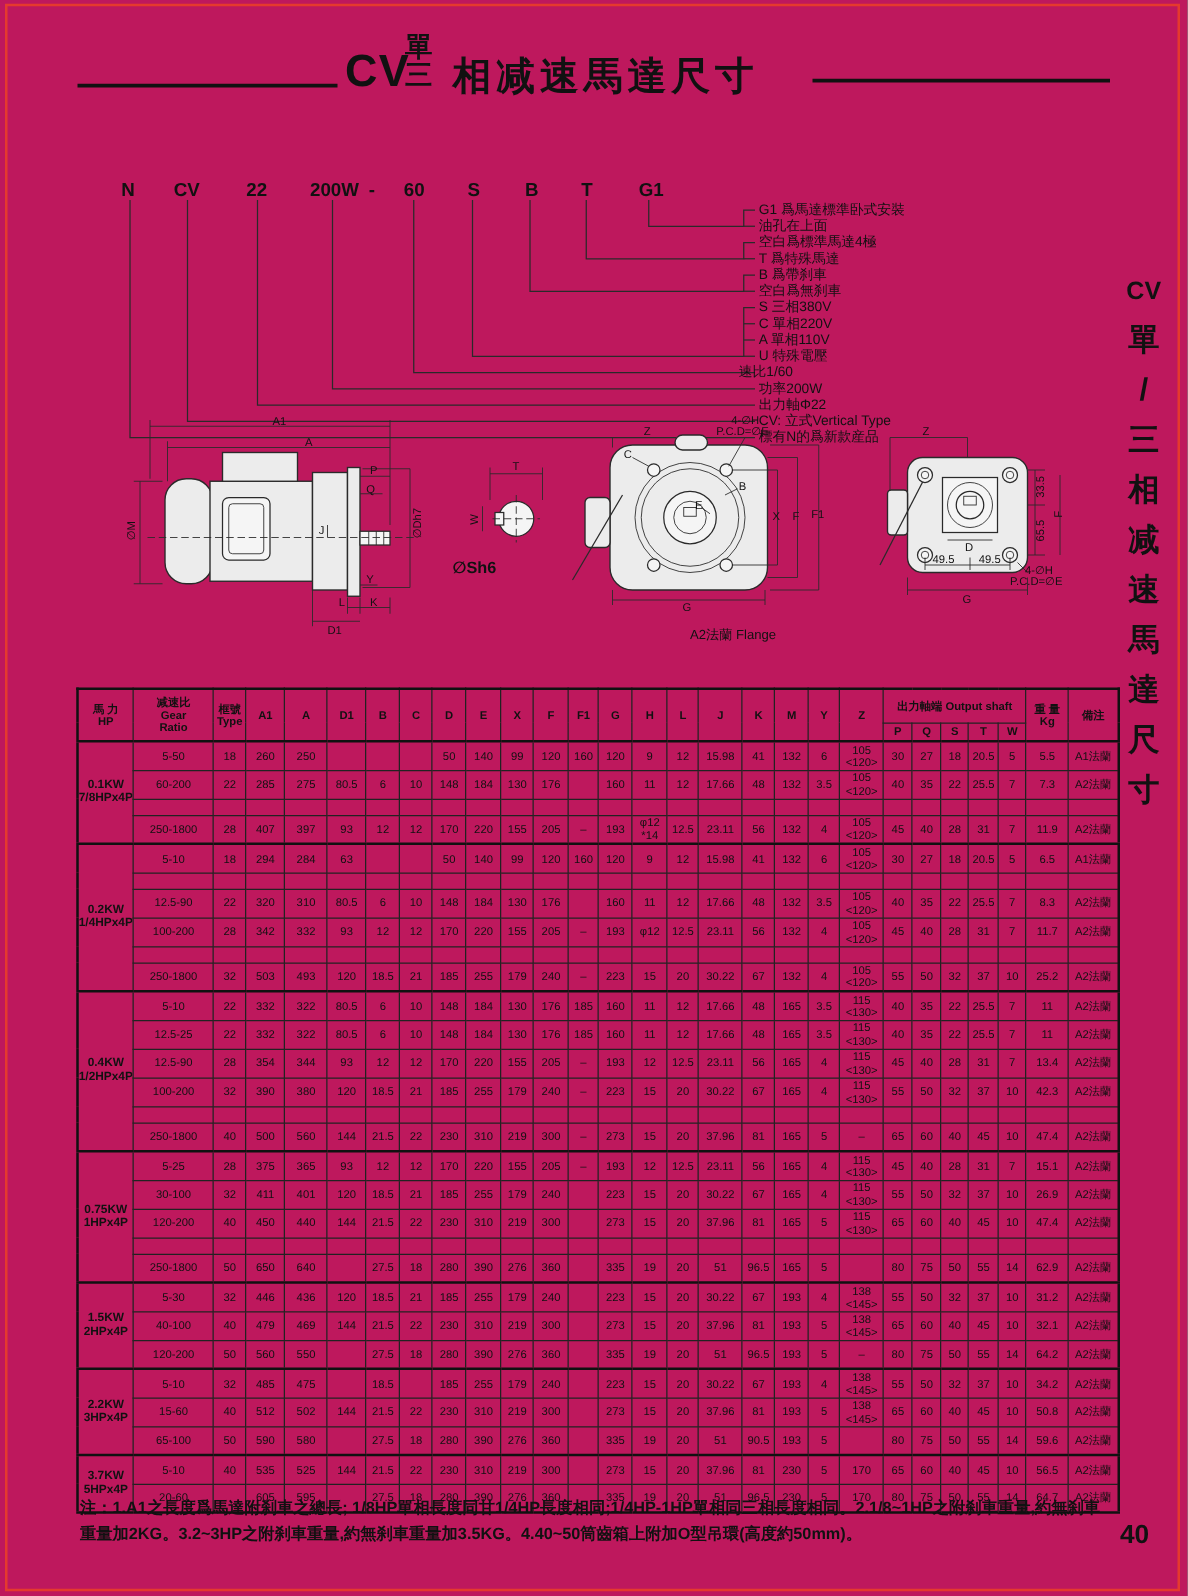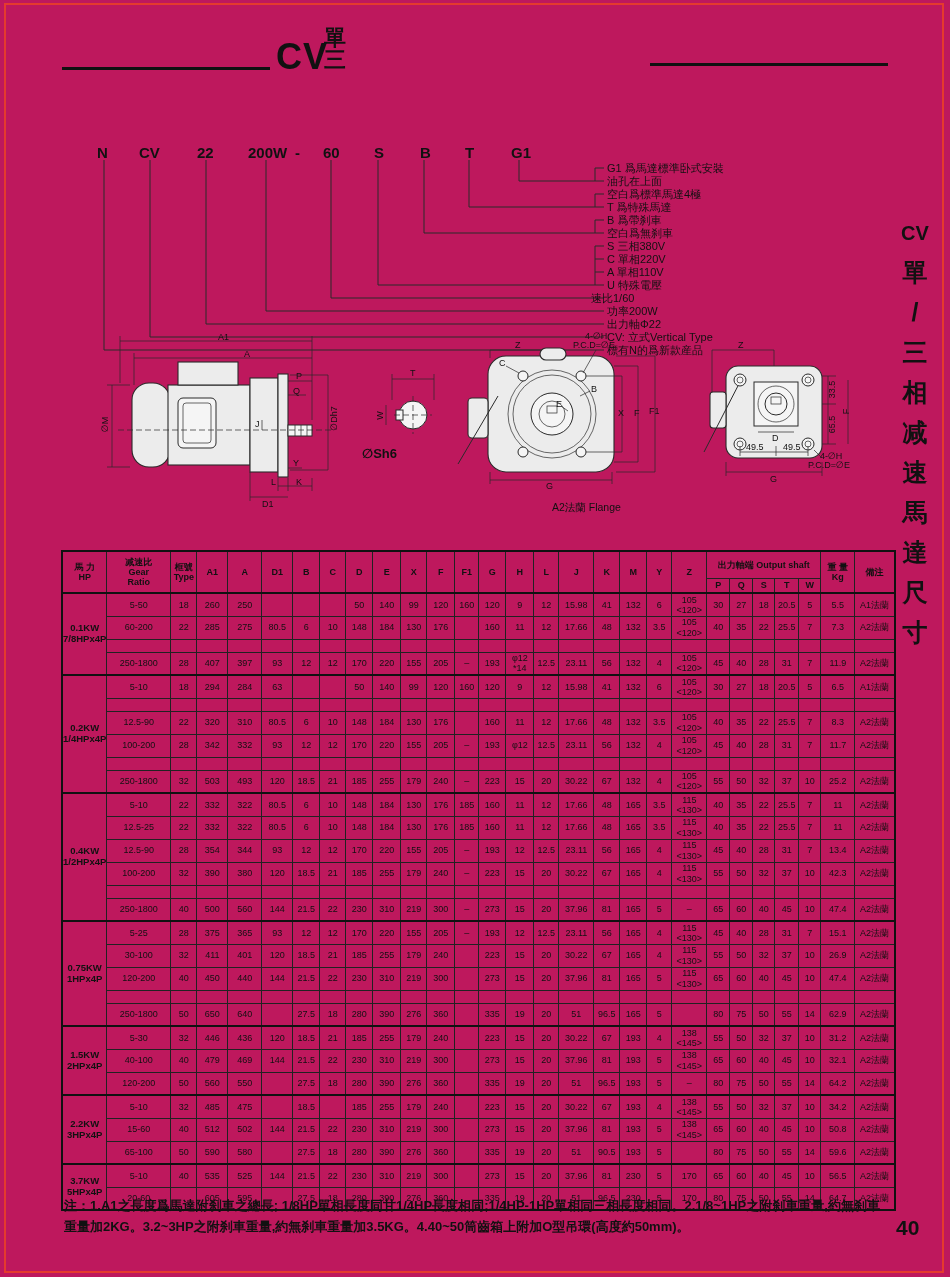--- a/index.html
+++ b/index.html
@@ -50,20 +50,21 @@
 <div class="page">
   <div class="red-border"></div>
 
   <div class="rule" style="left:62px;top:67px;width:208px;"></div>
   <div class="rule" style="left:650px;top:63px;width:238px;"></div>
   <div class="title-cv">CV</div>
   <div class="frac">
     <span>單</span>
     <span>三</span>
   </div>
+  <div class="title-rest">相减速馬達尺寸</div>
 
   <svg style="left:0;top:0;" width="900" height="380" viewBox="0 0 900 380">
     <path class="ln" d="M604,168 H595 V181 H519 V160"></path>
       <path class="ln" d="M604,181 H595"></path>
     <path class="ln" d="M604,194 H595 V207 H469 V160"></path>
       <path class="ln" d="M604,207 H595"></path>
     <path class="ln" d="M604,220 H595 V233 H424 V160"></path>
       <path class="ln" d="M604,233 H595"></path>
     <path class="ln" d="M604,246 H595 V285 H378 V160"></path>
     <path class="ln" d="M604,259 H595"></path>

